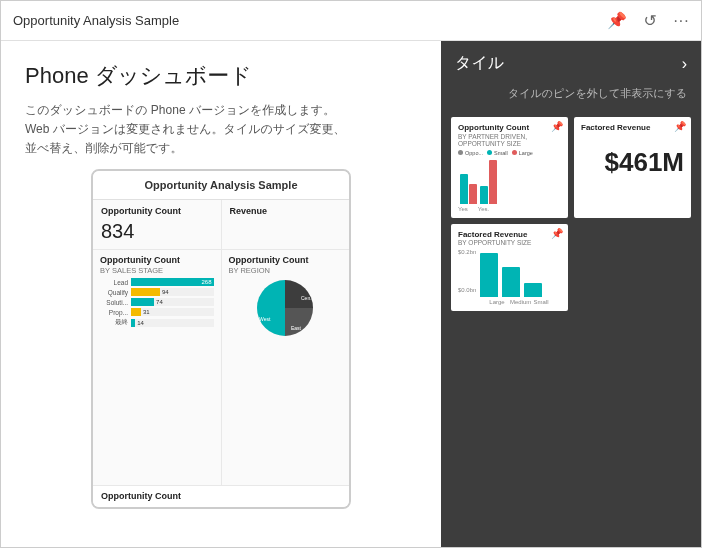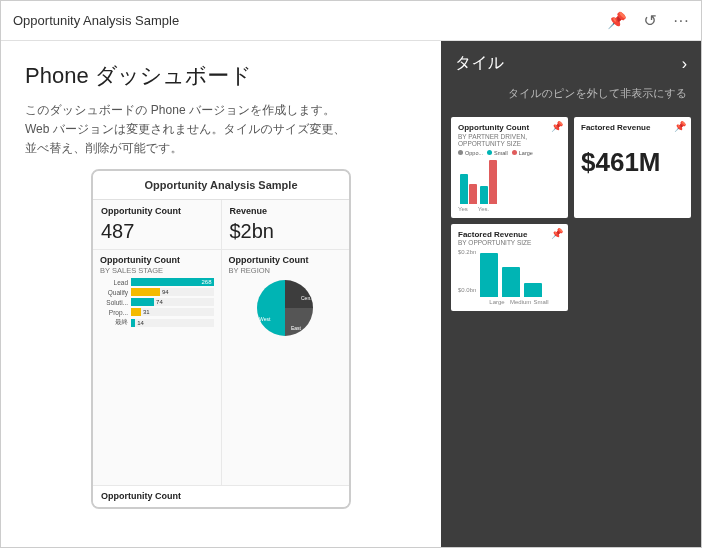--- a/index.html
+++ b/index.html
@@ -251,21 +251,21 @@
       top: 4px;
       right: 4px;
       font-size: 10px;
       color: #aaa;
     }
     .tile-big-value {
       font-size: 26px;
       font-weight: 700;
       color: #222;
       margin-top: 14px;
-      text-align: left;
+      text-align: right;
     }
 
     
     .tile-mini-bars {
       display: flex;
       align-items: flex-end;
       gap: 3px;
       height: 44px;
       margin-top: 4px;
       padding: 0 2px;
@@ -336,25 +336,24 @@
     </div>
 
     <div class="phone-mockup-wrapper">
       <div class="phone-mockup">
 
         <div class="phone-header">Opportunity Analysis Sample</div>
 
         <div class="phone-row">
           <div class="phone-cell">
             <div class="phone-cell-title">Opportunity Count</div>
-            <div class="phone-cell-value">487</div>
+            <div class="phone-cell-value">834</div>
           </div>
           <div class="phone-cell">
             <div class="phone-cell-title">Revenue</div>
-            <div class="phone-cell-value">$2bn</div>
           </div>
         </div>
 
         <div class="phone-chart-row">
 
           <div class="phone-chart-cell">
             <div class="phone-cell-title">Opportunity Count</div>
             <div class="phone-cell-subtitle">BY SALES STAGE</div>
             <div class="bar-chart">
               <div class="bar-row">

